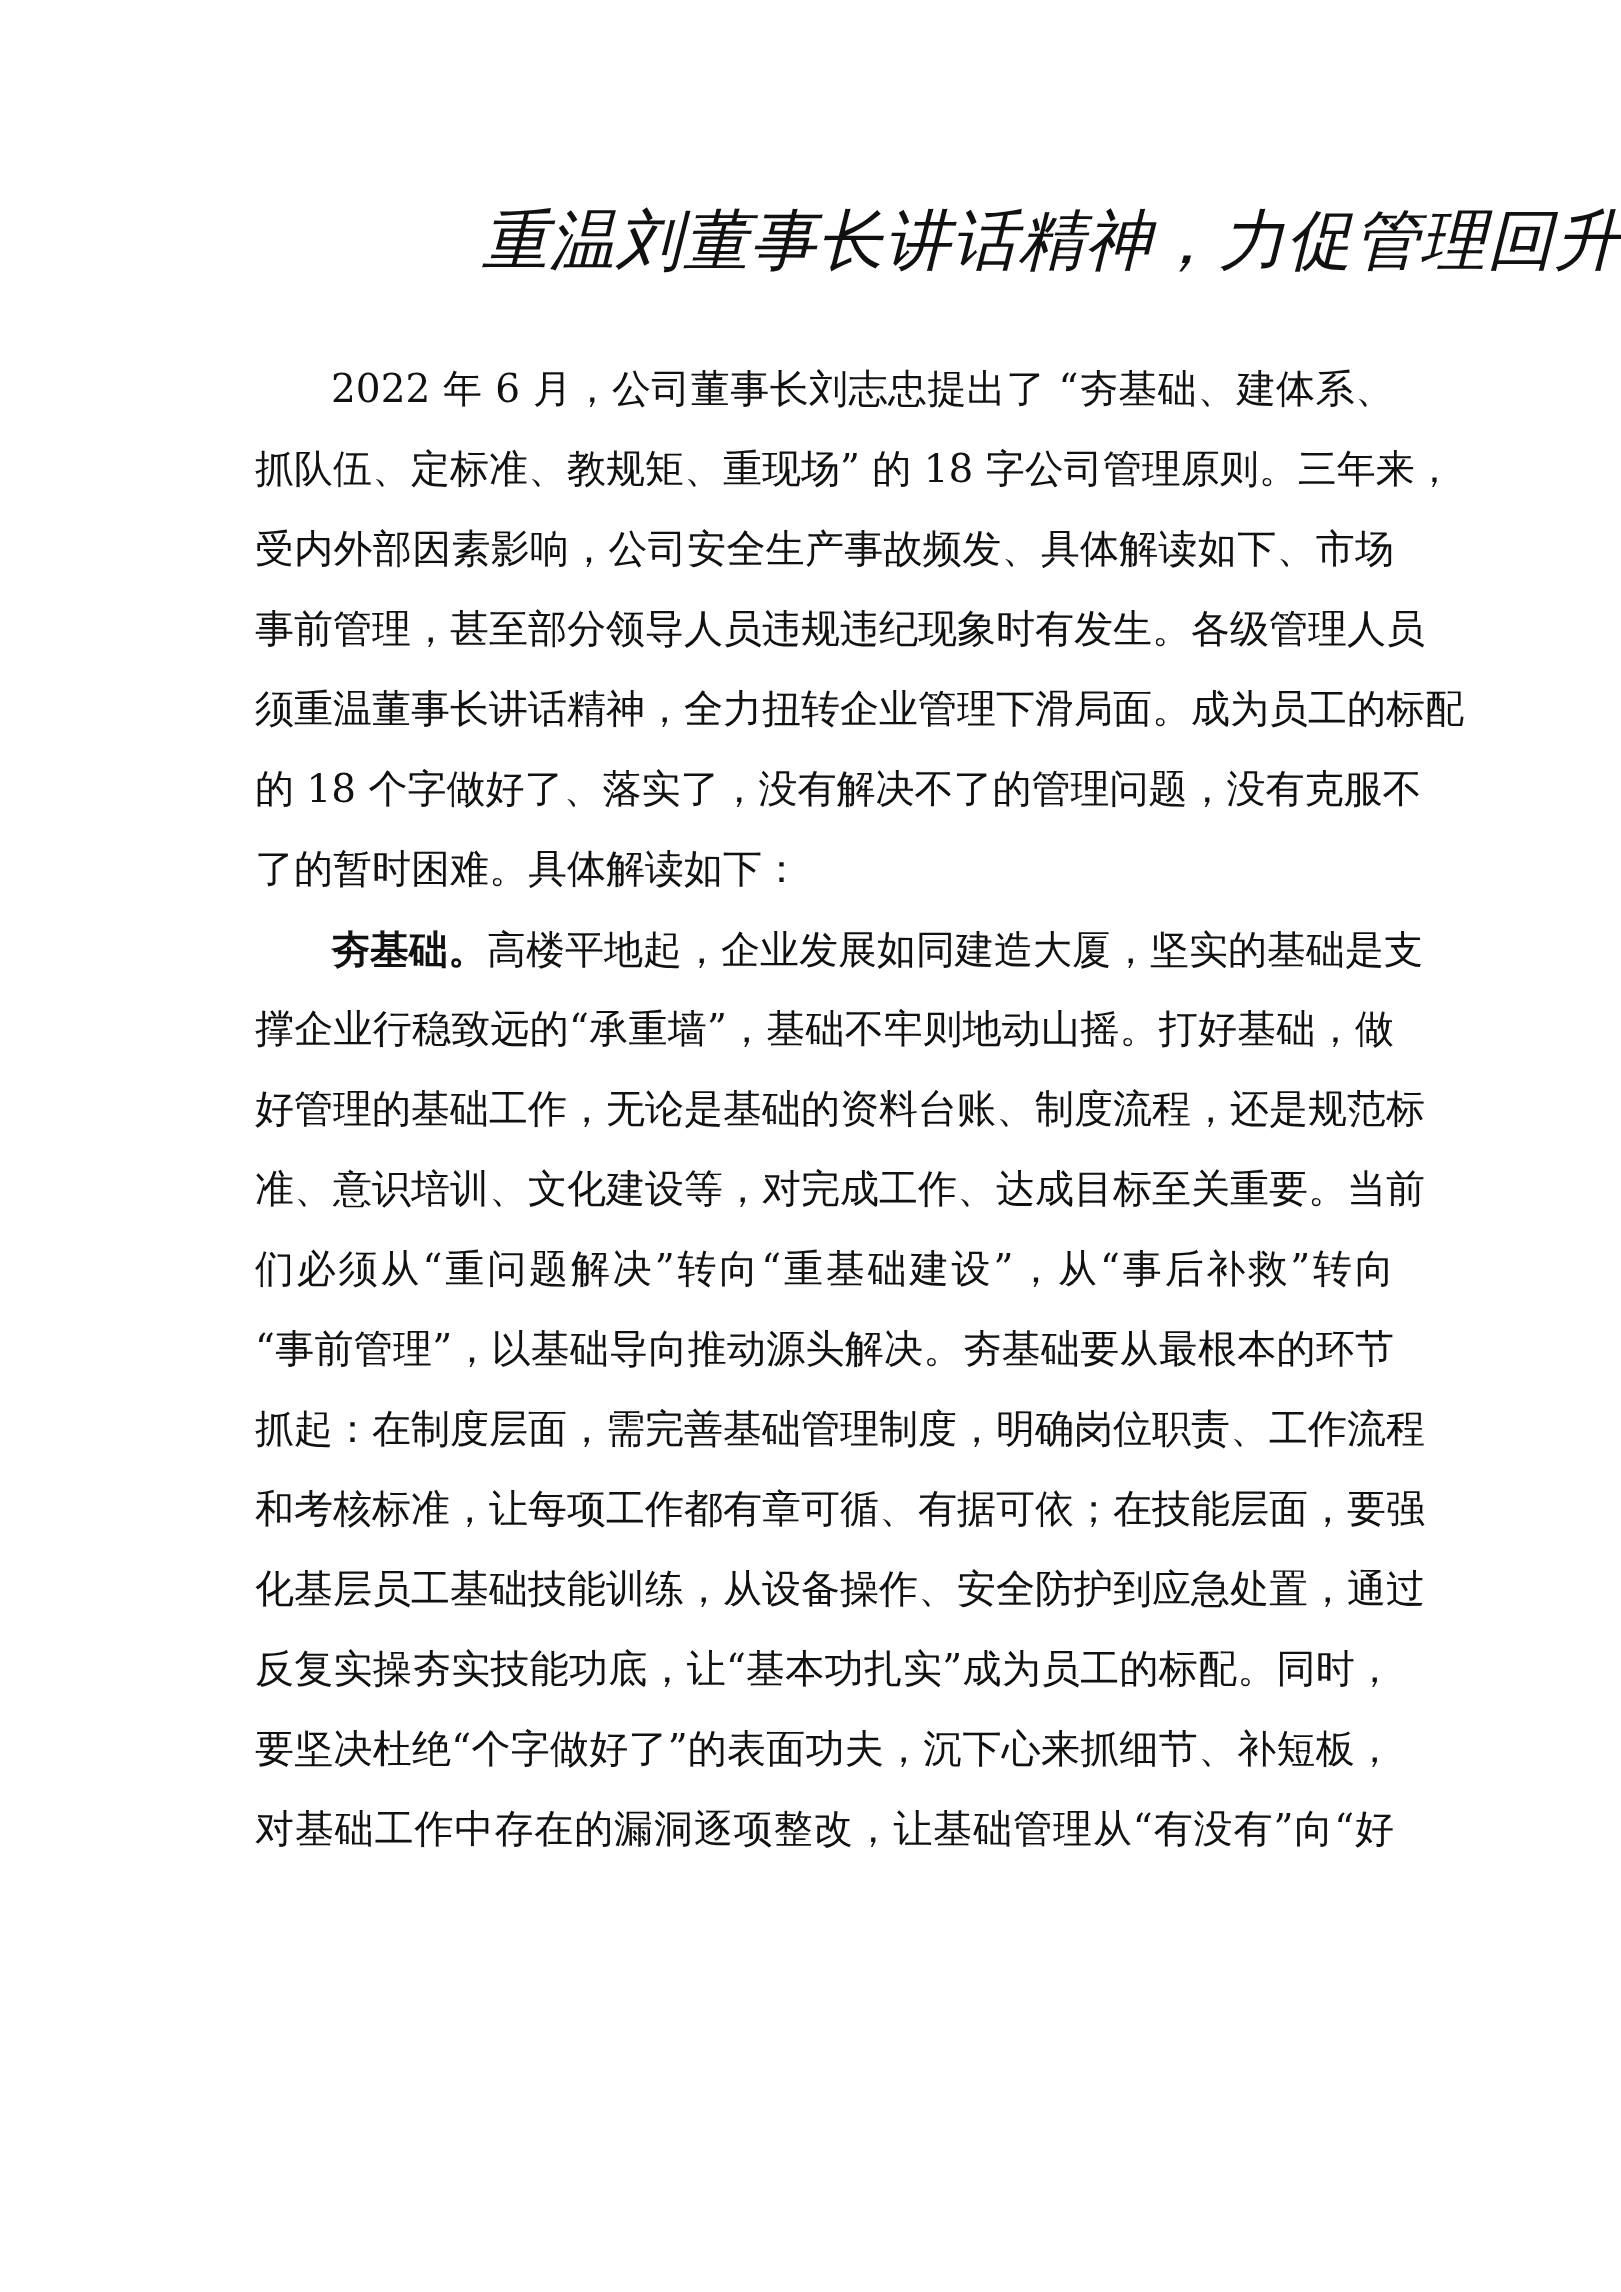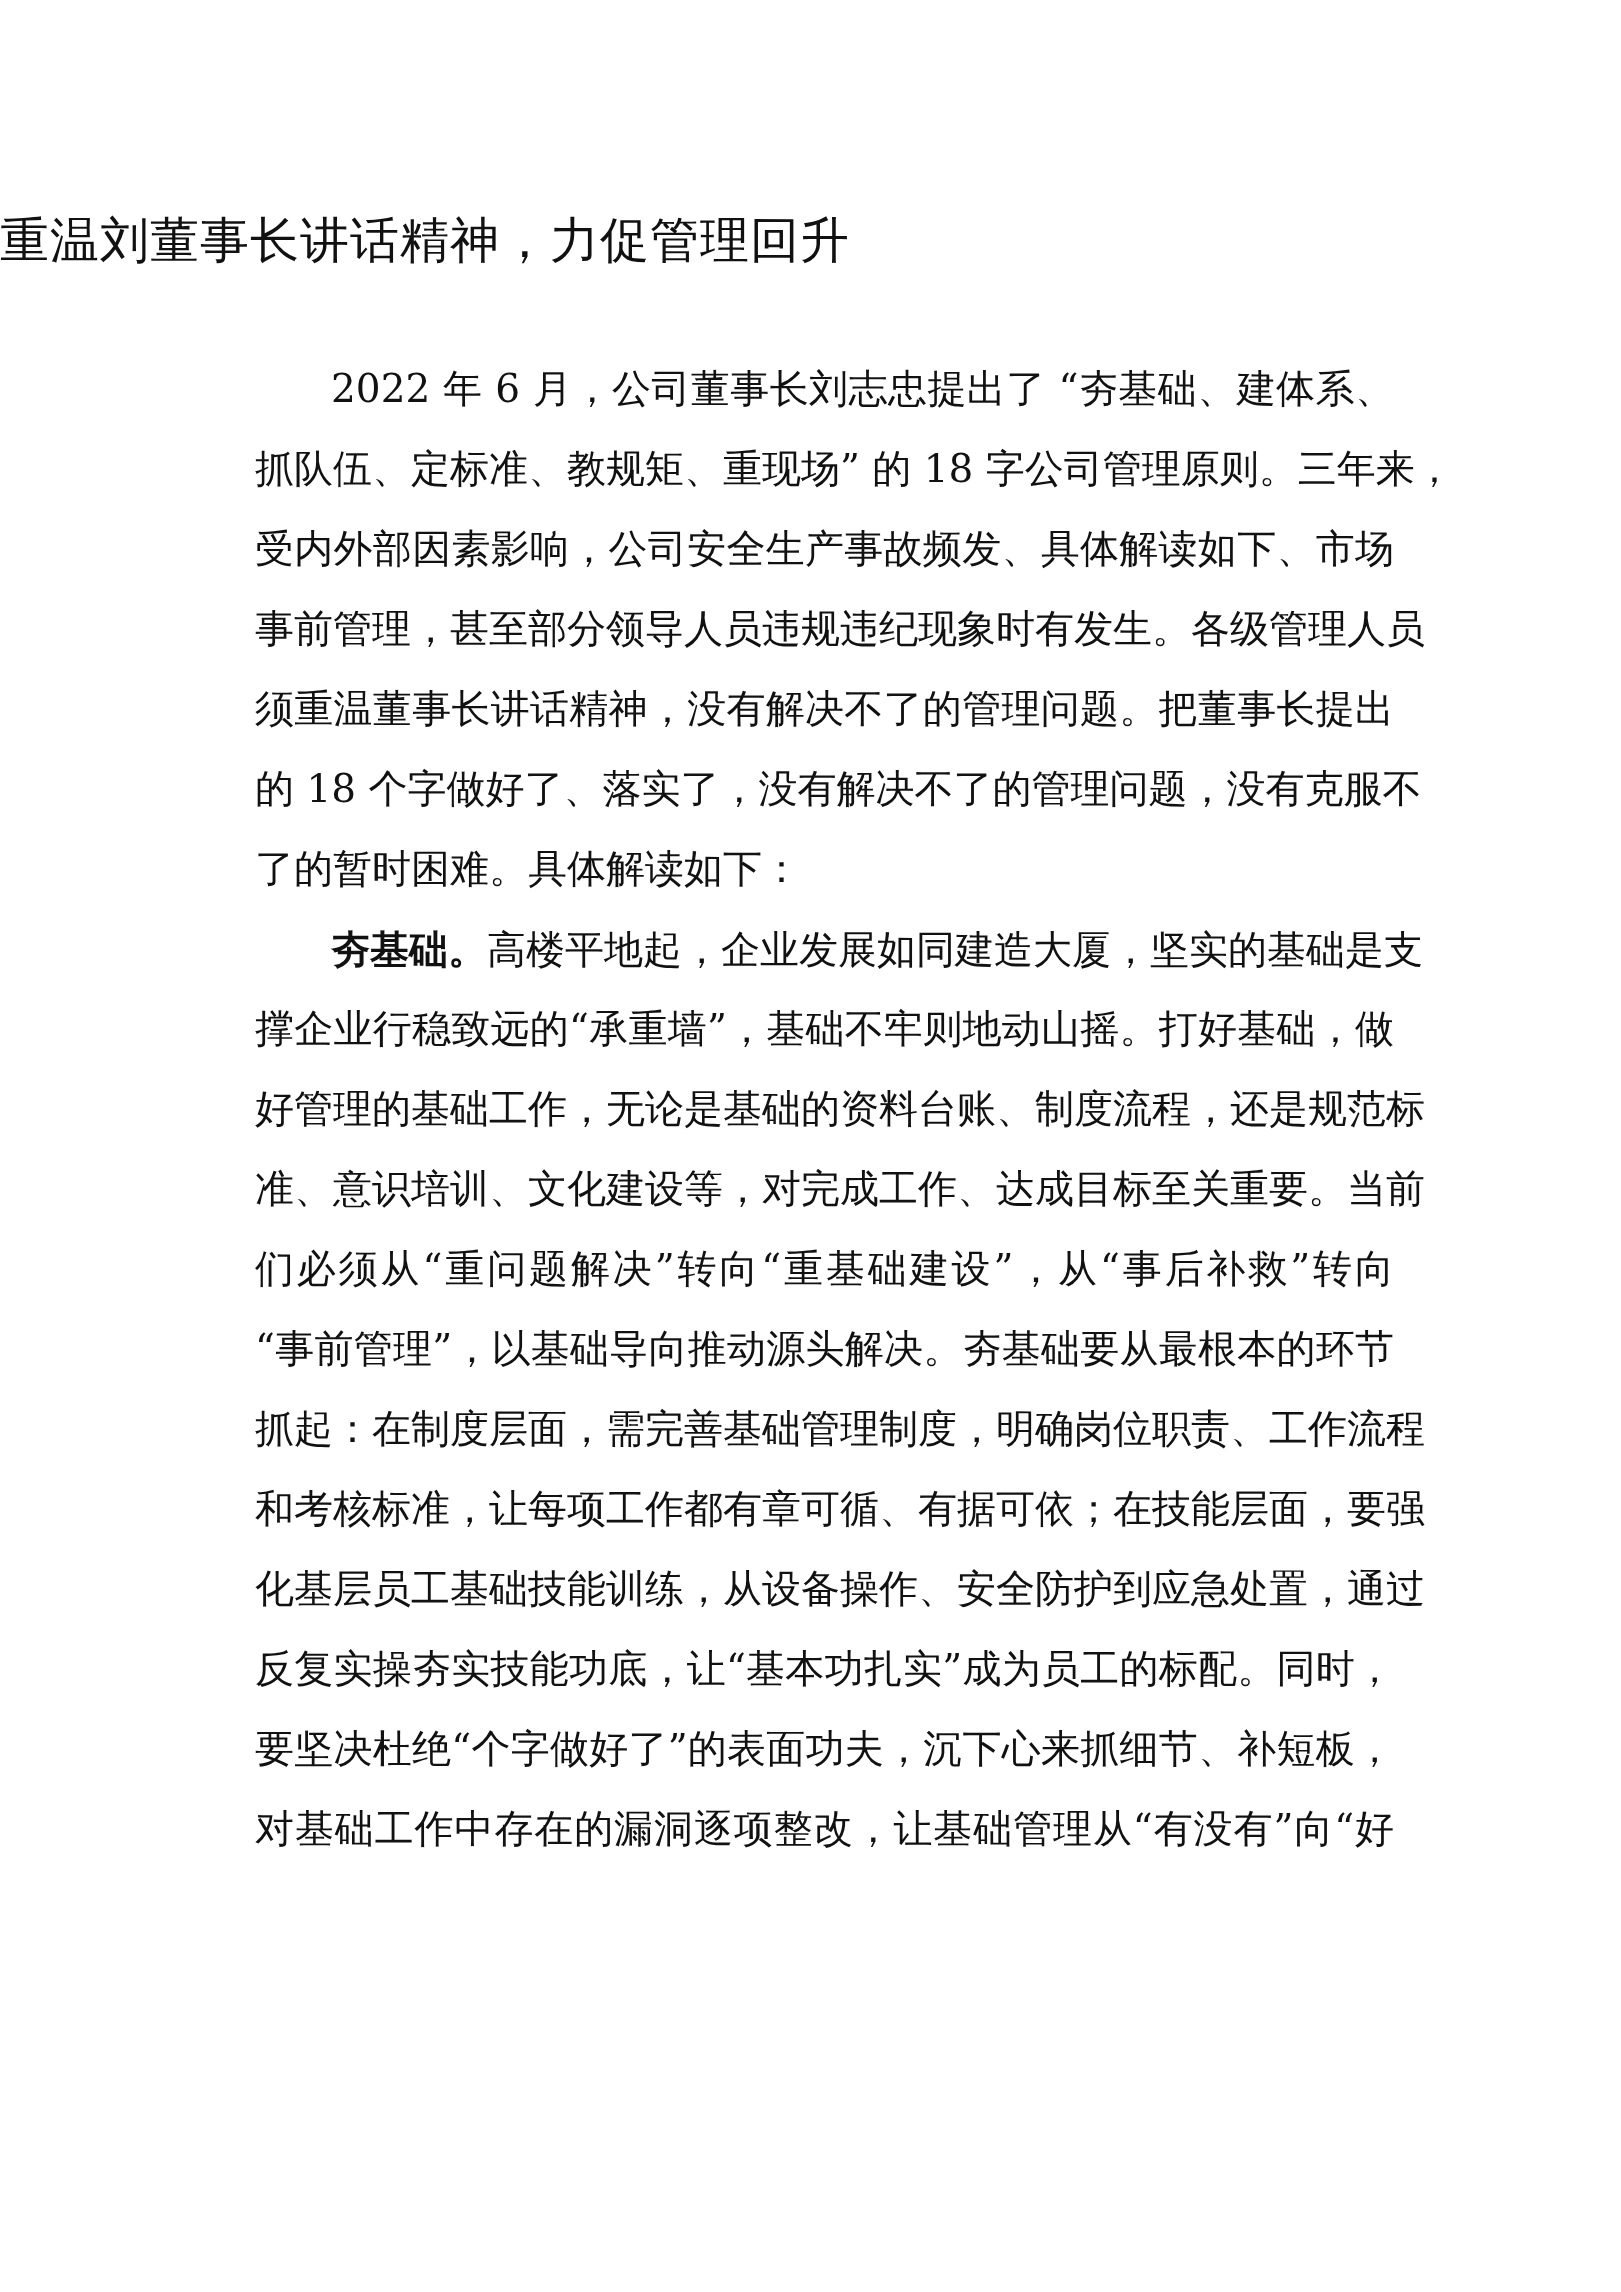--- a/index.html
+++ b/index.html
@@ -21,26 +21,27 @@
       top: 0;
       width: 1621px;
       height: 2293px;
       background: #ffffff;
     }
     .title {
       position: absolute;
       left: 0;
       width: 1621px;
       top: 206px;
-      text-align: left;
-      font-size: 49px;
+      text-align: right;
+      font-size: 66px;
       line-height: 69px;
       font-weight: normal;
       letter-spacing: 1px;
       margin: 0;
+      font-style: italic;
     }
     .body-text {
       position: absolute;
       left: 247px;
       top: 341px;
       width: 1139px;
       margin: 8px;
     }
     .line {
       display: block;
@@ -68,21 +69,21 @@
 <div class="page">
   <h1 class="title">重温刘董事长讲话精神，力促管理回升</h1>
 
   <div class="body-text">
 
     <div>
       <span class="line indent">2022 年 6 月，公司董事长刘志忠提出了 “夯基础、建体系、</span>
       <span class="line">抓队伍、定标准、教规矩、重现场” 的 18 字公司管理原则。三年来，</span>
       <span class="line">受内外部因素影响，公司安全生产事故频发、具体解读如下、市场</span>
       <span class="line">事前管理，甚至部分领导人员违规违纪现象时有发生。各级管理人员</span>
-      <span class="line">须重温董事长讲话精神，没有解决不了的管理问题。把董事长提出</span>
+      <span class="line">须重温董事长讲话精神，全力扭转企业管理下滑局面。成为员工的标配</span>
       <span class="line">的 18 个字做好了、落实了，没有解决不了的管理问题，没有克服不</span>
       <span class="line last">了的暂时困难。具体解读如下：</span>
     </div>
 
     <div>
       <span class="line indent"><span class="bold">夯基础。</span><span>高楼平地起，企业发展如同建造大厦，坚实的基础是支</span></span>
       <span class="line">撑企业行稳致远的“承重墙”，基础不牢则地动山摇。打好基础，做</span>
       <span class="line">好管理的基础工作，无论是基础的资料台账、制度流程，还是规范标</span>
       <span class="line">准、意识培训、文化建设等，对完成工作、达成目标至关重要。当前</span>
       <span class="line">们必须从“重问题解决”转向“重基础建设”，从“事后补救”转向</span>

